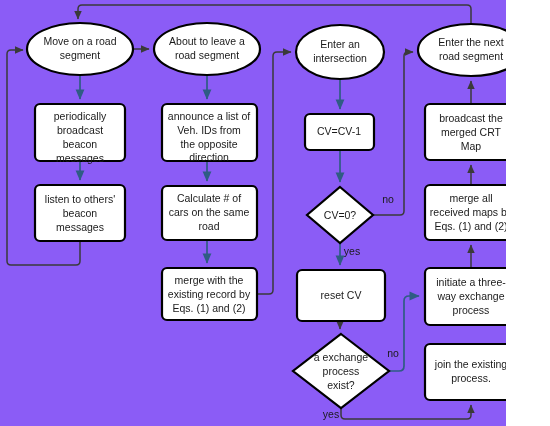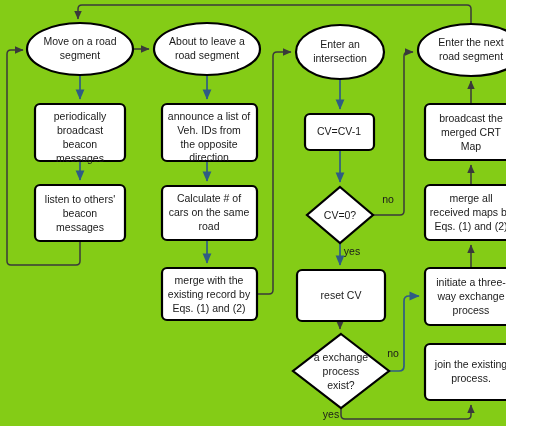--- a/index.html
+++ b/index.html
@@ -4,21 +4,21 @@
 <style>
   html, body {
     margin: 0;
     padding: 0;
     background: #ffffff;
   }
   #canvas {
     position: relative;
     width: 506px;
     height: 426px;
-    background: #84cc16;
+    background: #8b5cf6;
     font-family: "Liberation Sans", sans-serif;
     overflow: hidden;
   }
   svg#flow {
     position: absolute;
     left: 0;
     top: 0;
     width: 550px;
     height: 426px;
   }

